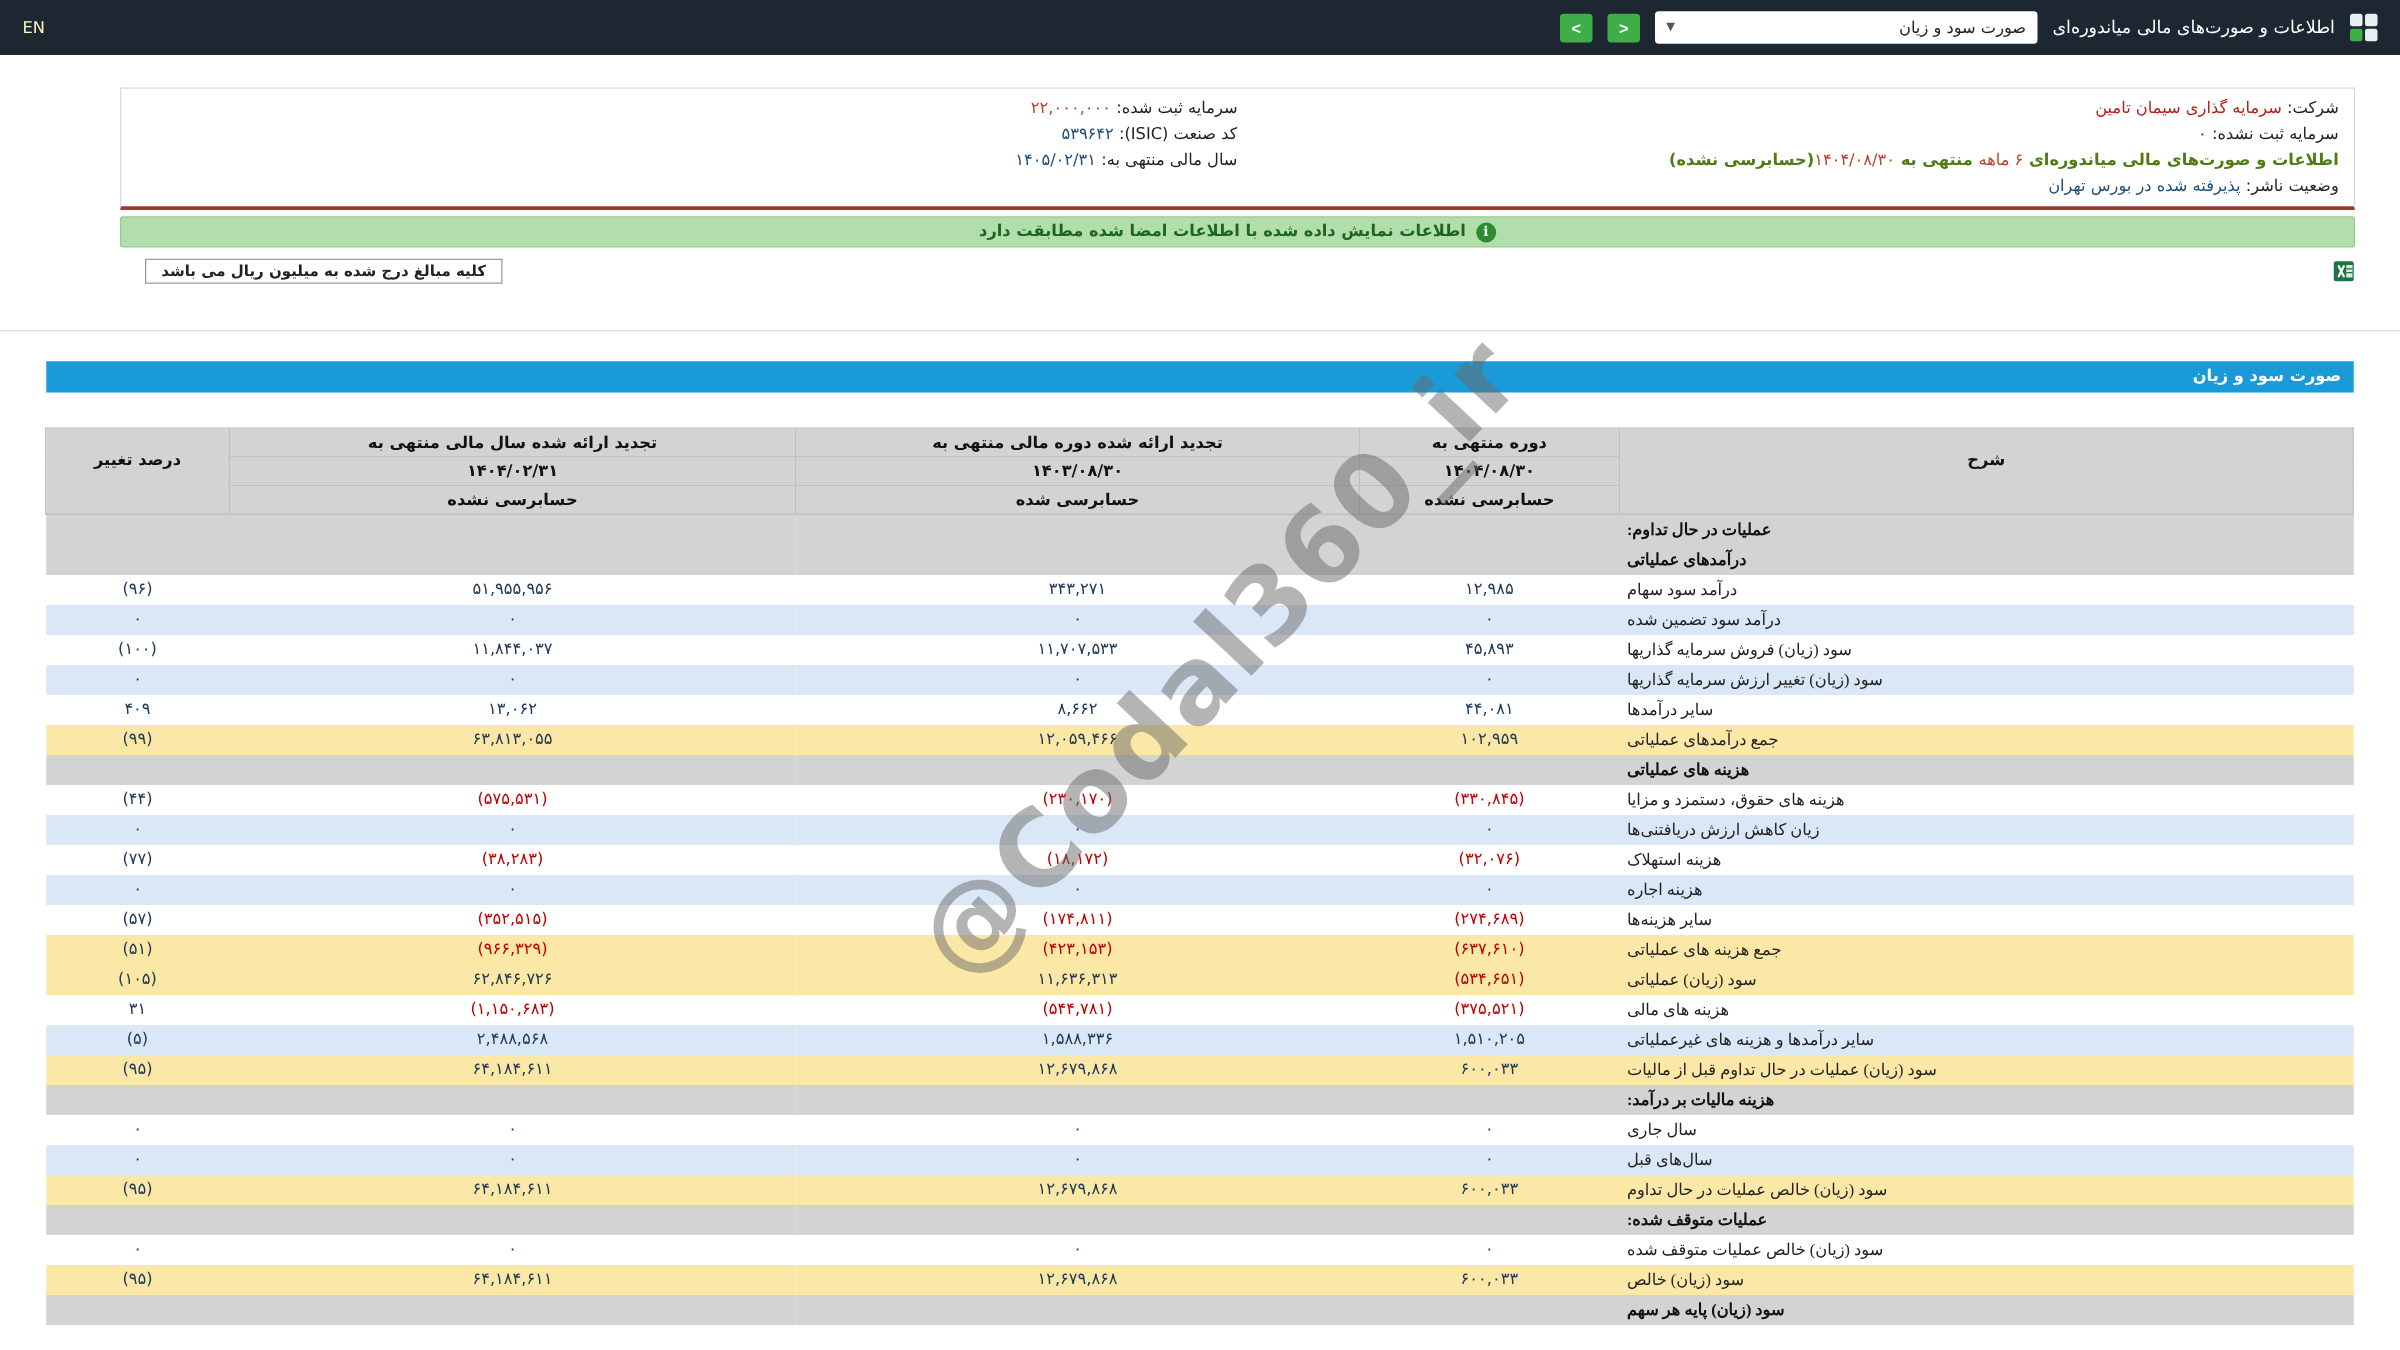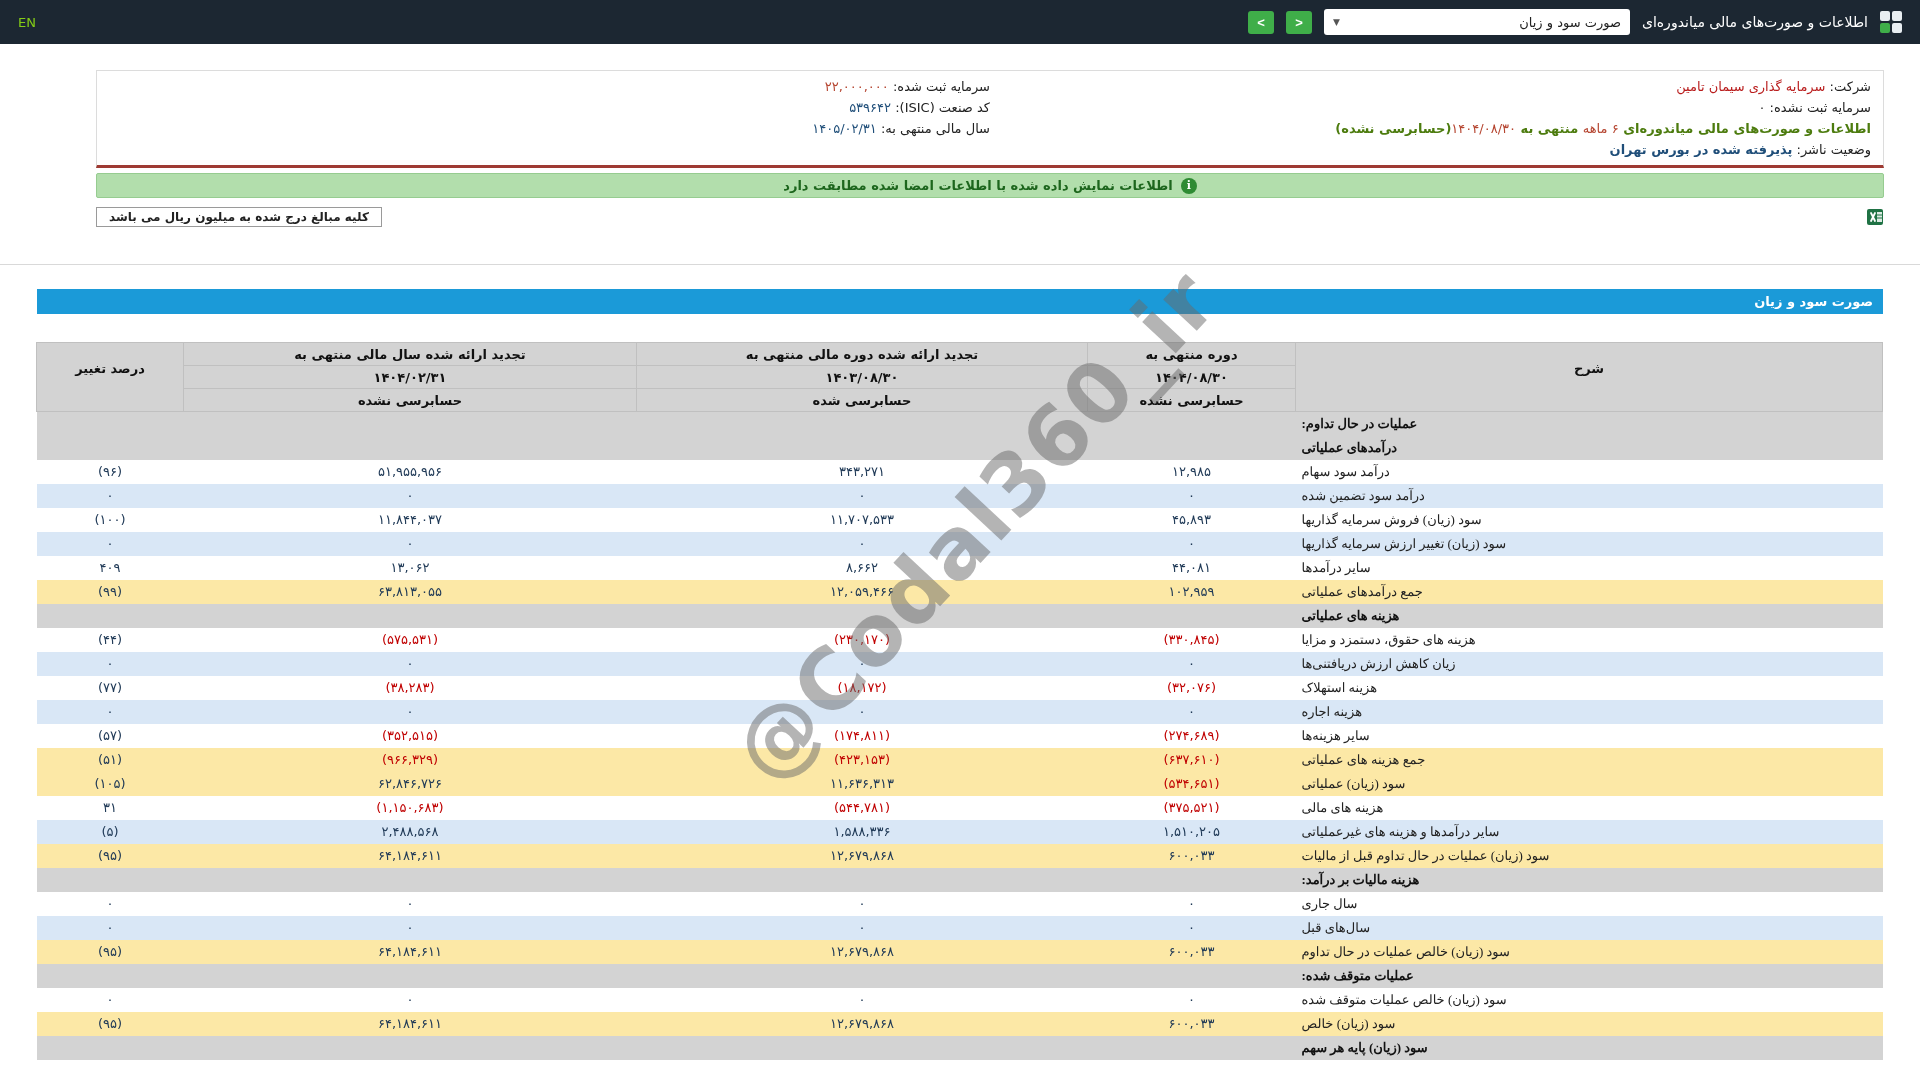--- a/index.html
+++ b/index.html
@@ -48,37 +48,37 @@
     width: 26px; height: 23px;
     background: #3fae49;
     border: none;
     border-radius: 3px;
     color: #fff;
     font-size: 13px;
     font-weight: bold;
     display: flex; align-items: center; justify-content: center;
     cursor: pointer;
   }
-  .nav-lang { color: #84cc16; font-size: 13px; text-decoration: none; cursor: pointer; }
+  .nav-lang { color: #fef9c3; font-size: 13px; text-decoration: none; cursor: pointer; }
 
   
   .info-box {
     margin: 26px 36px 0 96px;
     border: 1px solid #dcdcdc;
     border-bottom: 3px solid #9e3a33;
     padding: 5px 12px;
     background: #fff;
   }
   .info-grid { display: grid; grid-template-columns: 1fr 1fr; }
   .info-row { line-height: 21px; white-space: nowrap; overflow: hidden; }
   .lbl { font-weight: normal; color: #222; }
   .lbl-plain { color: #4d7c0f; font-weight: bold; }
   .val-dark { color: #333; }
   .val-navy { color: #1f4e79; }
-  .val-navy-b { color: #1f4e79; font-weight: bold; }
+  .val-navy-b { color: #1f4e79; font-weight: normal; }
   .val-rust { color: #b91c1c; }
   .val-red { color: #b5442f; }
 
   
   .alert {
     margin: 5px 36px 0 96px;
     height: 25px;
     background: #b2deac;
     border: 1px solid #96cc90;
     border-radius: 2px;
@@ -112,20 +112,21 @@
   .excel-icon { width: 18px; height: 18px; cursor: pointer; }
   .note-box {
     border: 1px solid #9a9a9a;
     background: #fff;
     padding: 1px 12px;
     font-size: 12px;
     font-weight: bold;
     color: #222;
     height: 20px;
     line-height: 17px;
+    margin-left: 20px;
   }
 
   .divider { margin-top: 36px; border-top: 1px solid #d9d9d9; width: 100%; }
 
   
   .statement-wrap { margin: 24px 37px 0 37px; }
   .section-title {
     background: #1b9ad8;
     color: #ffffff;
     height: 25px;

